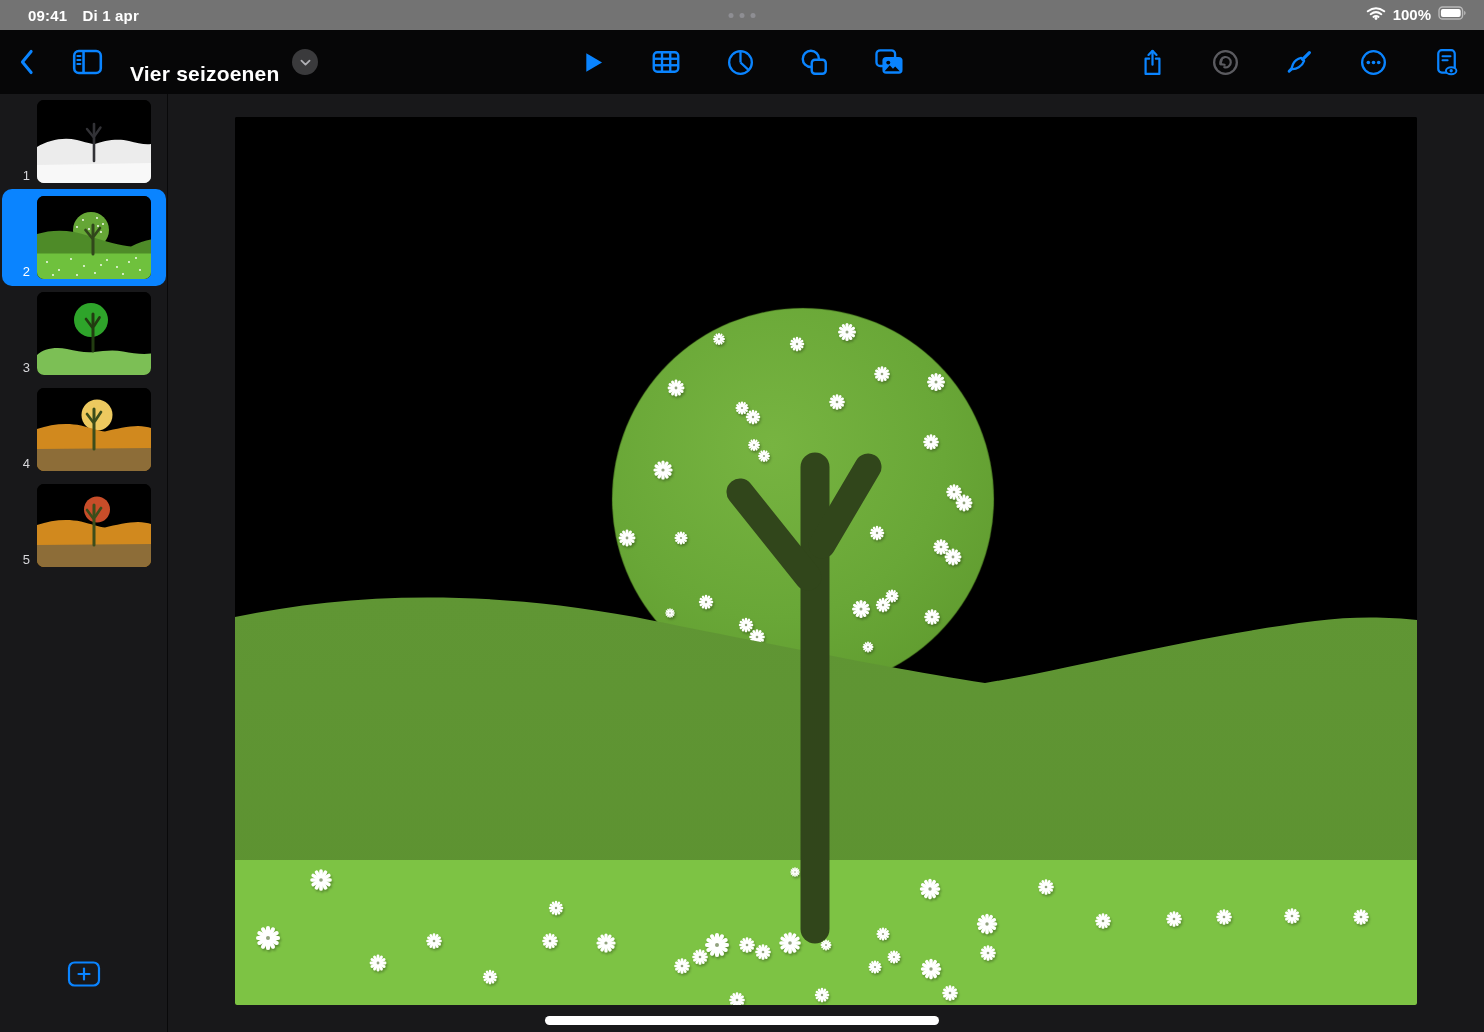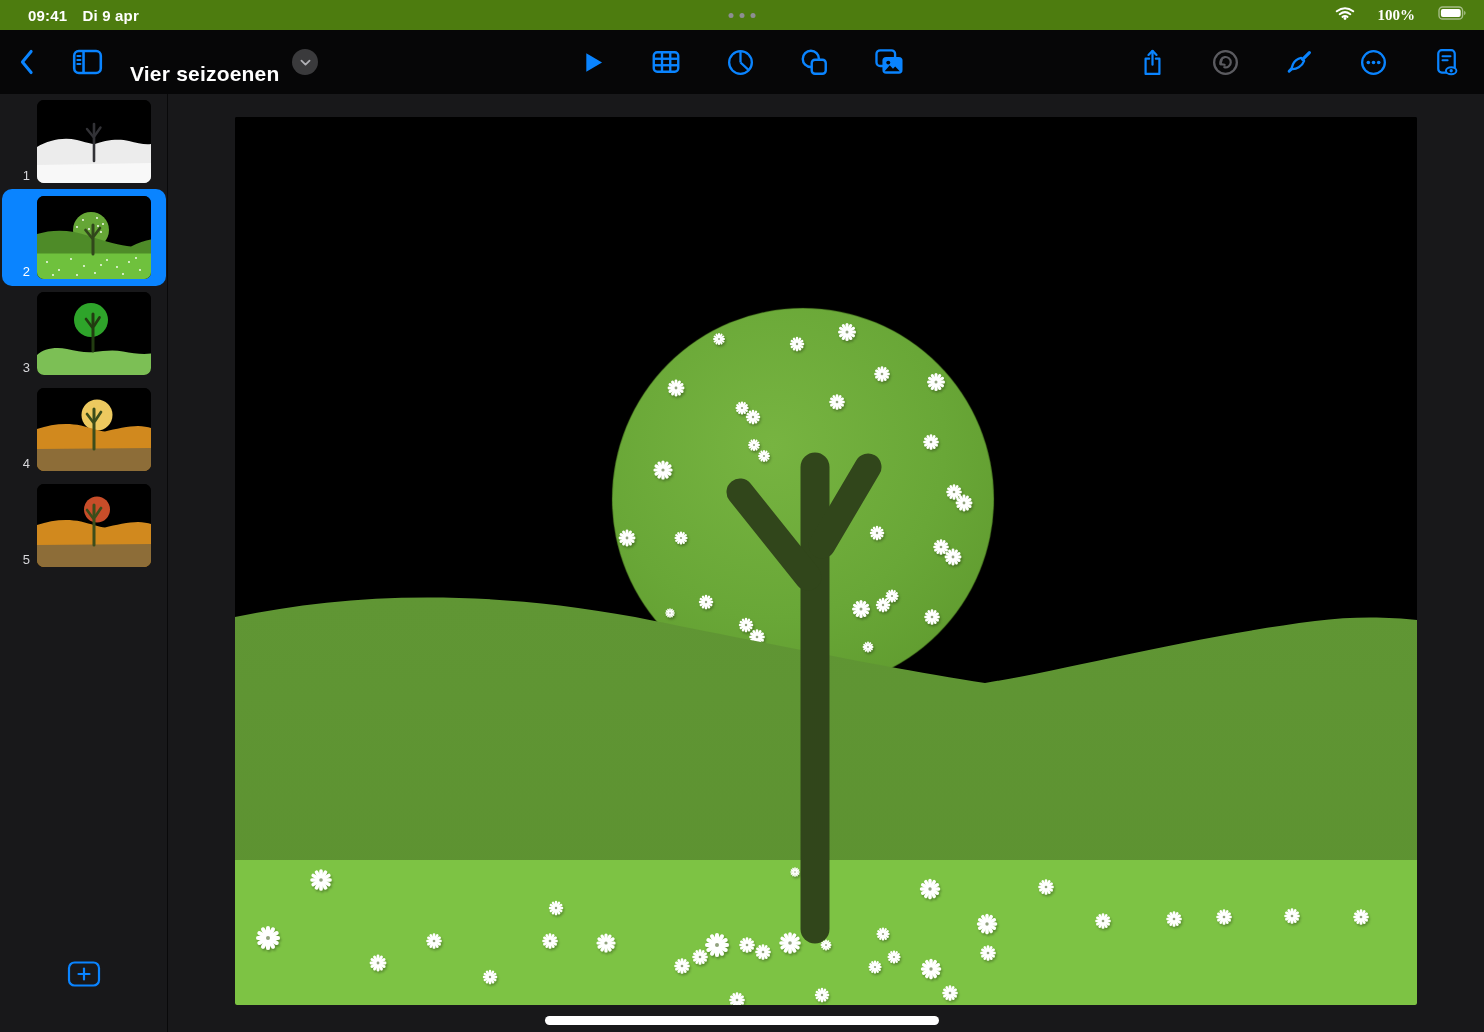--- a/index.html
+++ b/index.html
@@ -1,29 +1,29 @@
 <!DOCTYPE html>
 <html style="--accent: #0a84ff;"><head>
 <meta charset="utf-8">
 <style>
   * { box-sizing: border-box; }
   html,body { margin:0; padding:0; background:#000; }
   .screen {
     position:relative; width:1484px; height:1032px; overflow:hidden;
-    background:#4d7c0f; color:#fff;
+    background:#737373; color:#fff;
     font-family:"Liberation Sans","DejaVu Sans",sans-serif;
   }
   
   .statusbar { position:absolute; top:0; left:0; right:0; height:30px; }
   .sb-left { position:absolute; left:28px; top:7px; display:flex; gap:15px;
              font-size:15px; font-weight:700; letter-spacing:.2px; }
   .sb-dots { position:absolute; left:50%; top:13px; transform:translateX(-50%); display:flex; gap:6px; }
   .sb-dots i { width:5px; height:5px; border-radius:50%; background:#8e8e93; }
-  .sb-right { position:absolute; right:18px; top:6px; display:flex; align-items:center; gap:23px;
-              font-size:15px; font-weight:700;font-family:Liberation Serif, serif; }
+  .sb-right { position:absolute; right:18px; top:6px; display:flex; align-items:center; gap:7px;
+              font-size:15px; font-weight:700; }
   
   .toolbar { position:absolute; top:30px; left:0; right:0; height:64px; background:#060607; }
   .tb-left  { position:absolute; left:16px; top:0; height:100%; display:flex; align-items:center; }
   .tb-center{ position:absolute; left:50%; top:0; height:100%; transform:translateX(-50%);
               display:flex; align-items:center; gap:45px; }
   .tb-right { position:absolute; right:24px; top:0; height:100%; display:flex; align-items:center; gap:45px; }
   .icon-btn { background:none; border:none; padding:0; margin:0; color:#0a84ff;
               display:flex; align-items:center; justify-content:center; cursor:pointer; }
   .icon-btn svg { display:block; }
   .icon-btn.disabled { color:#5b5b60; }
@@ -54,21 +54,21 @@
                     border-radius:5px; background:#fff; z-index:60; }
 </style>
 </head>
 <body>
 
 <div class="screen">
 
   <div class="statusbar">
     <div class="sb-left">
       <span>09:41</span>
-      <span>Di 9 apr</span>
+      <span>Di 1 apr</span>
     </div>
     <div class="sb-dots">
         <i></i>
         <i></i>
         <i></i>
       </div>
     <div class="sb-right">
       <span id="wifi-slot"><svg viewBox="0 0 20 14" width="20" height="14">
             <path d="M1.8 5.3 Q10 -0.9 18.2 5.3" fill="none" stroke="#fff" stroke-width="2" stroke-linecap="round"></path>
             <path d="M4.7 8.2 Q10 4.1 15.3 8.2" fill="none" stroke="#fff" stroke-width="2" stroke-linecap="round"></path>

